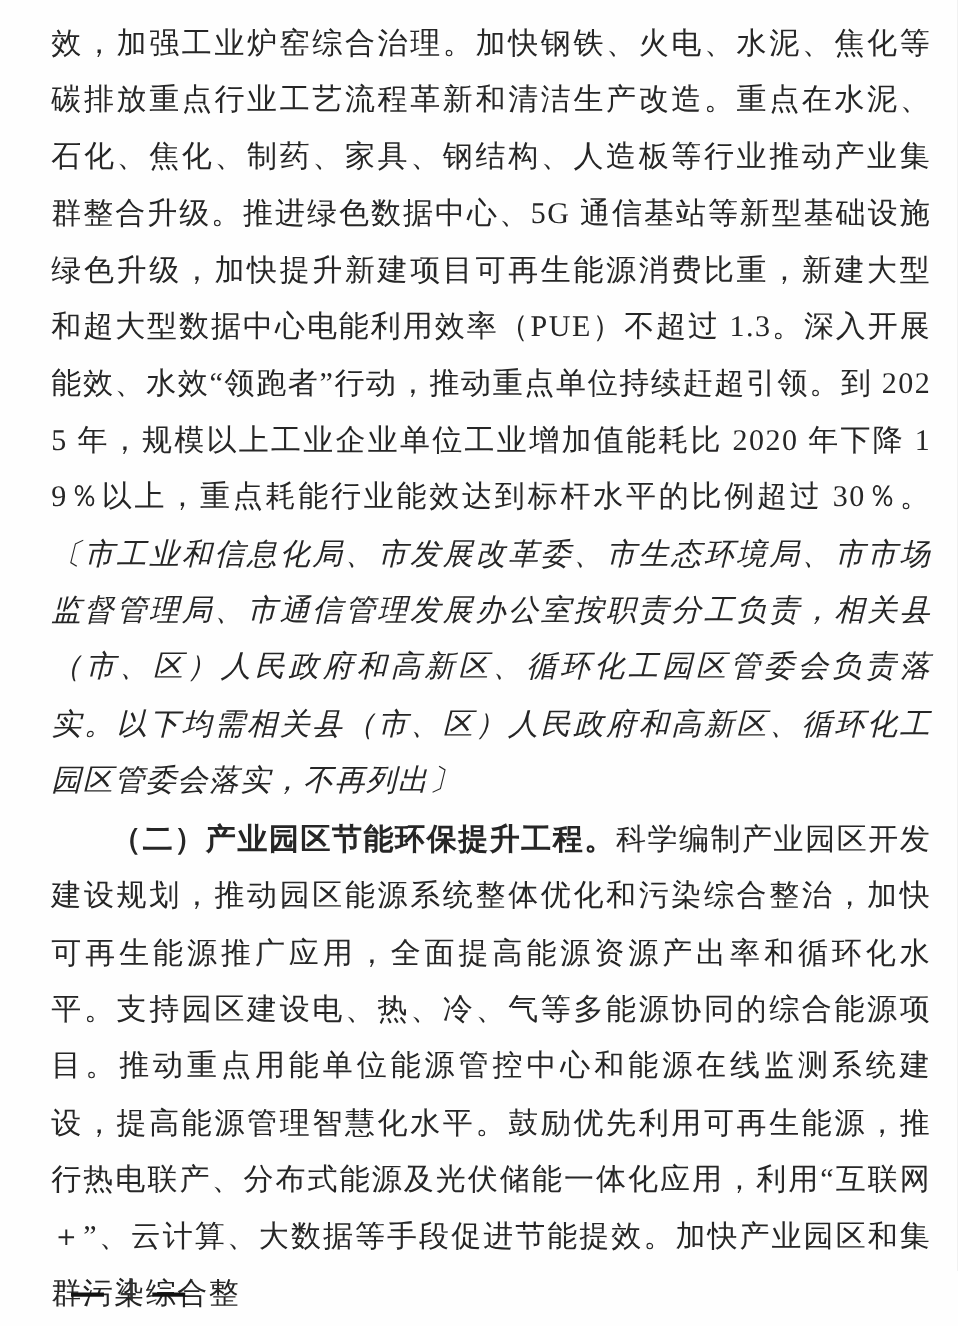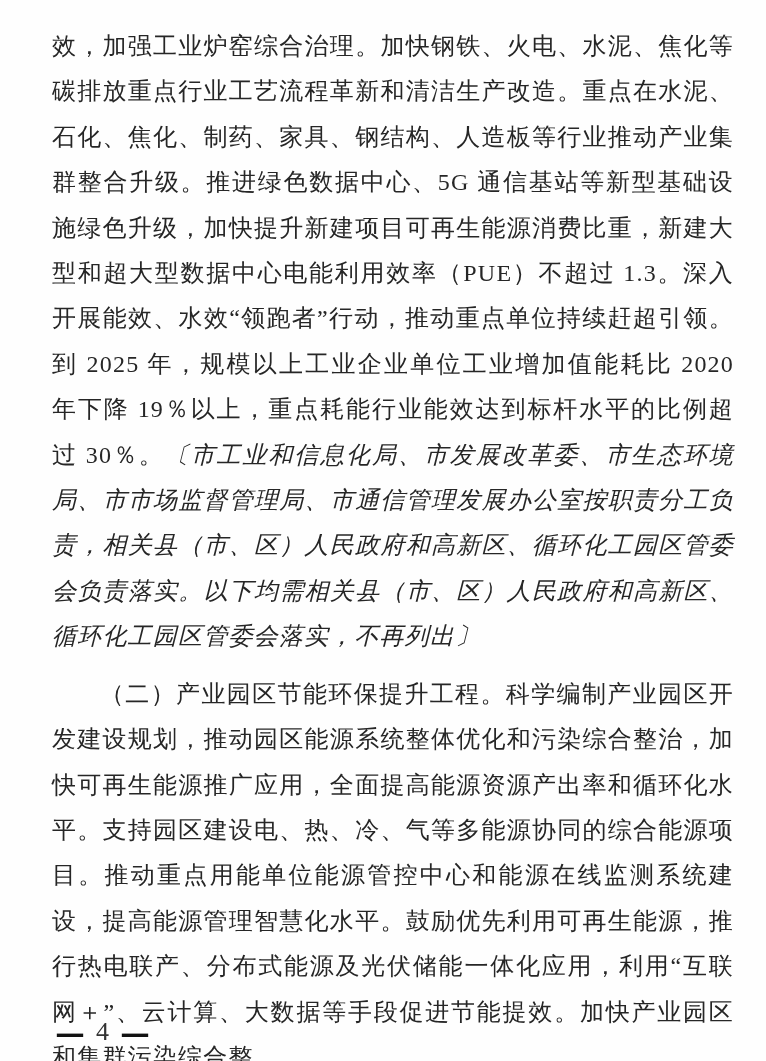--- a/index.html
+++ b/index.html
@@ -15,21 +15,21 @@
     overflow: hidden;
     font-family: "Liberation Serif", "DejaVu Serif", serif;
   }
   .text-block {
     position: absolute;
     left: 40px;
     top: 12px;
     width: 706px;
   }
   .para {
-    margin: 12px;
+    margin: 1px;
     padding: 0;
     font-size: 24px;
     line-height: 45.4px;
     letter-spacing: 1.2px;
     color: #262626;
     text-align: justify;
     text-justify: inter-character;
     word-break: break-all;
   }
   .para.indent {
@@ -38,21 +38,21 @@
   .seg-normal {
     font-style: normal;
     font-weight: normal;
   }
   .seg-kai {
     font-style: italic;
     font-weight: normal;
   }
   .seg-bold {
     font-style: normal;
-    font-weight: normal;
+    font-weight: bold;
   }
   .footer {
     position: absolute;
     left: 57px;
     top: 1014px;
     height: 36px;
     display: flex;
     align-items: center;
     color: #1c1c1c;
   }

